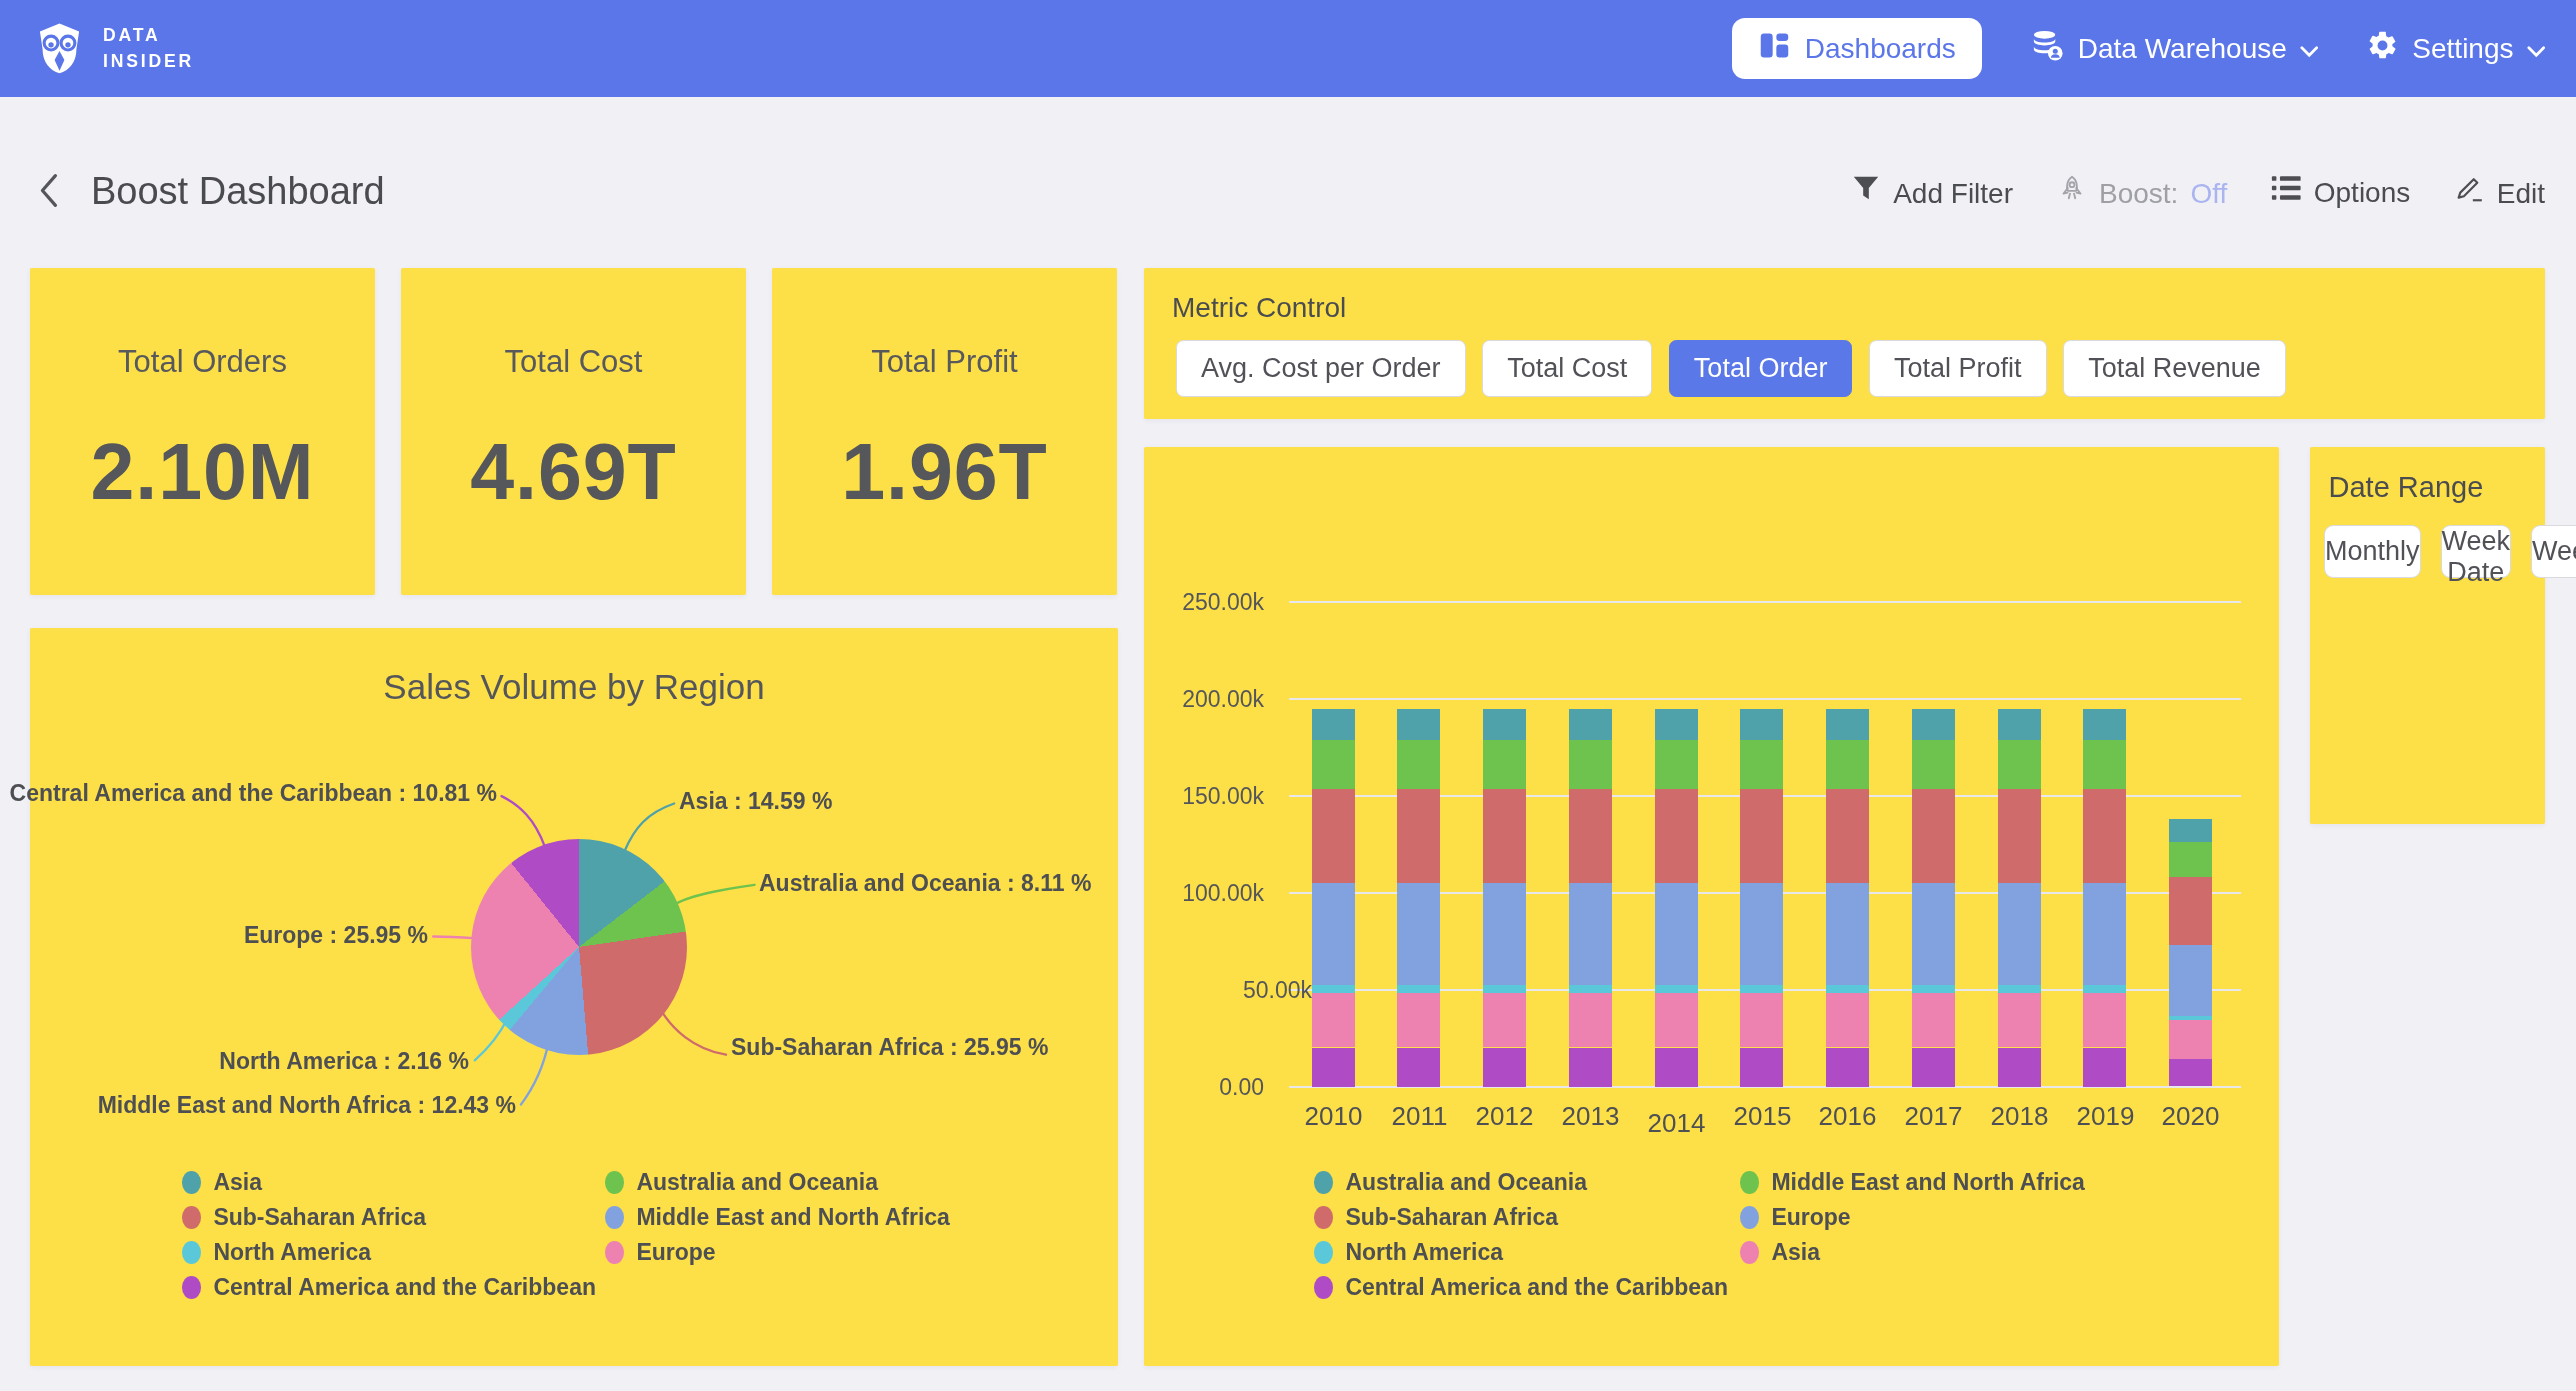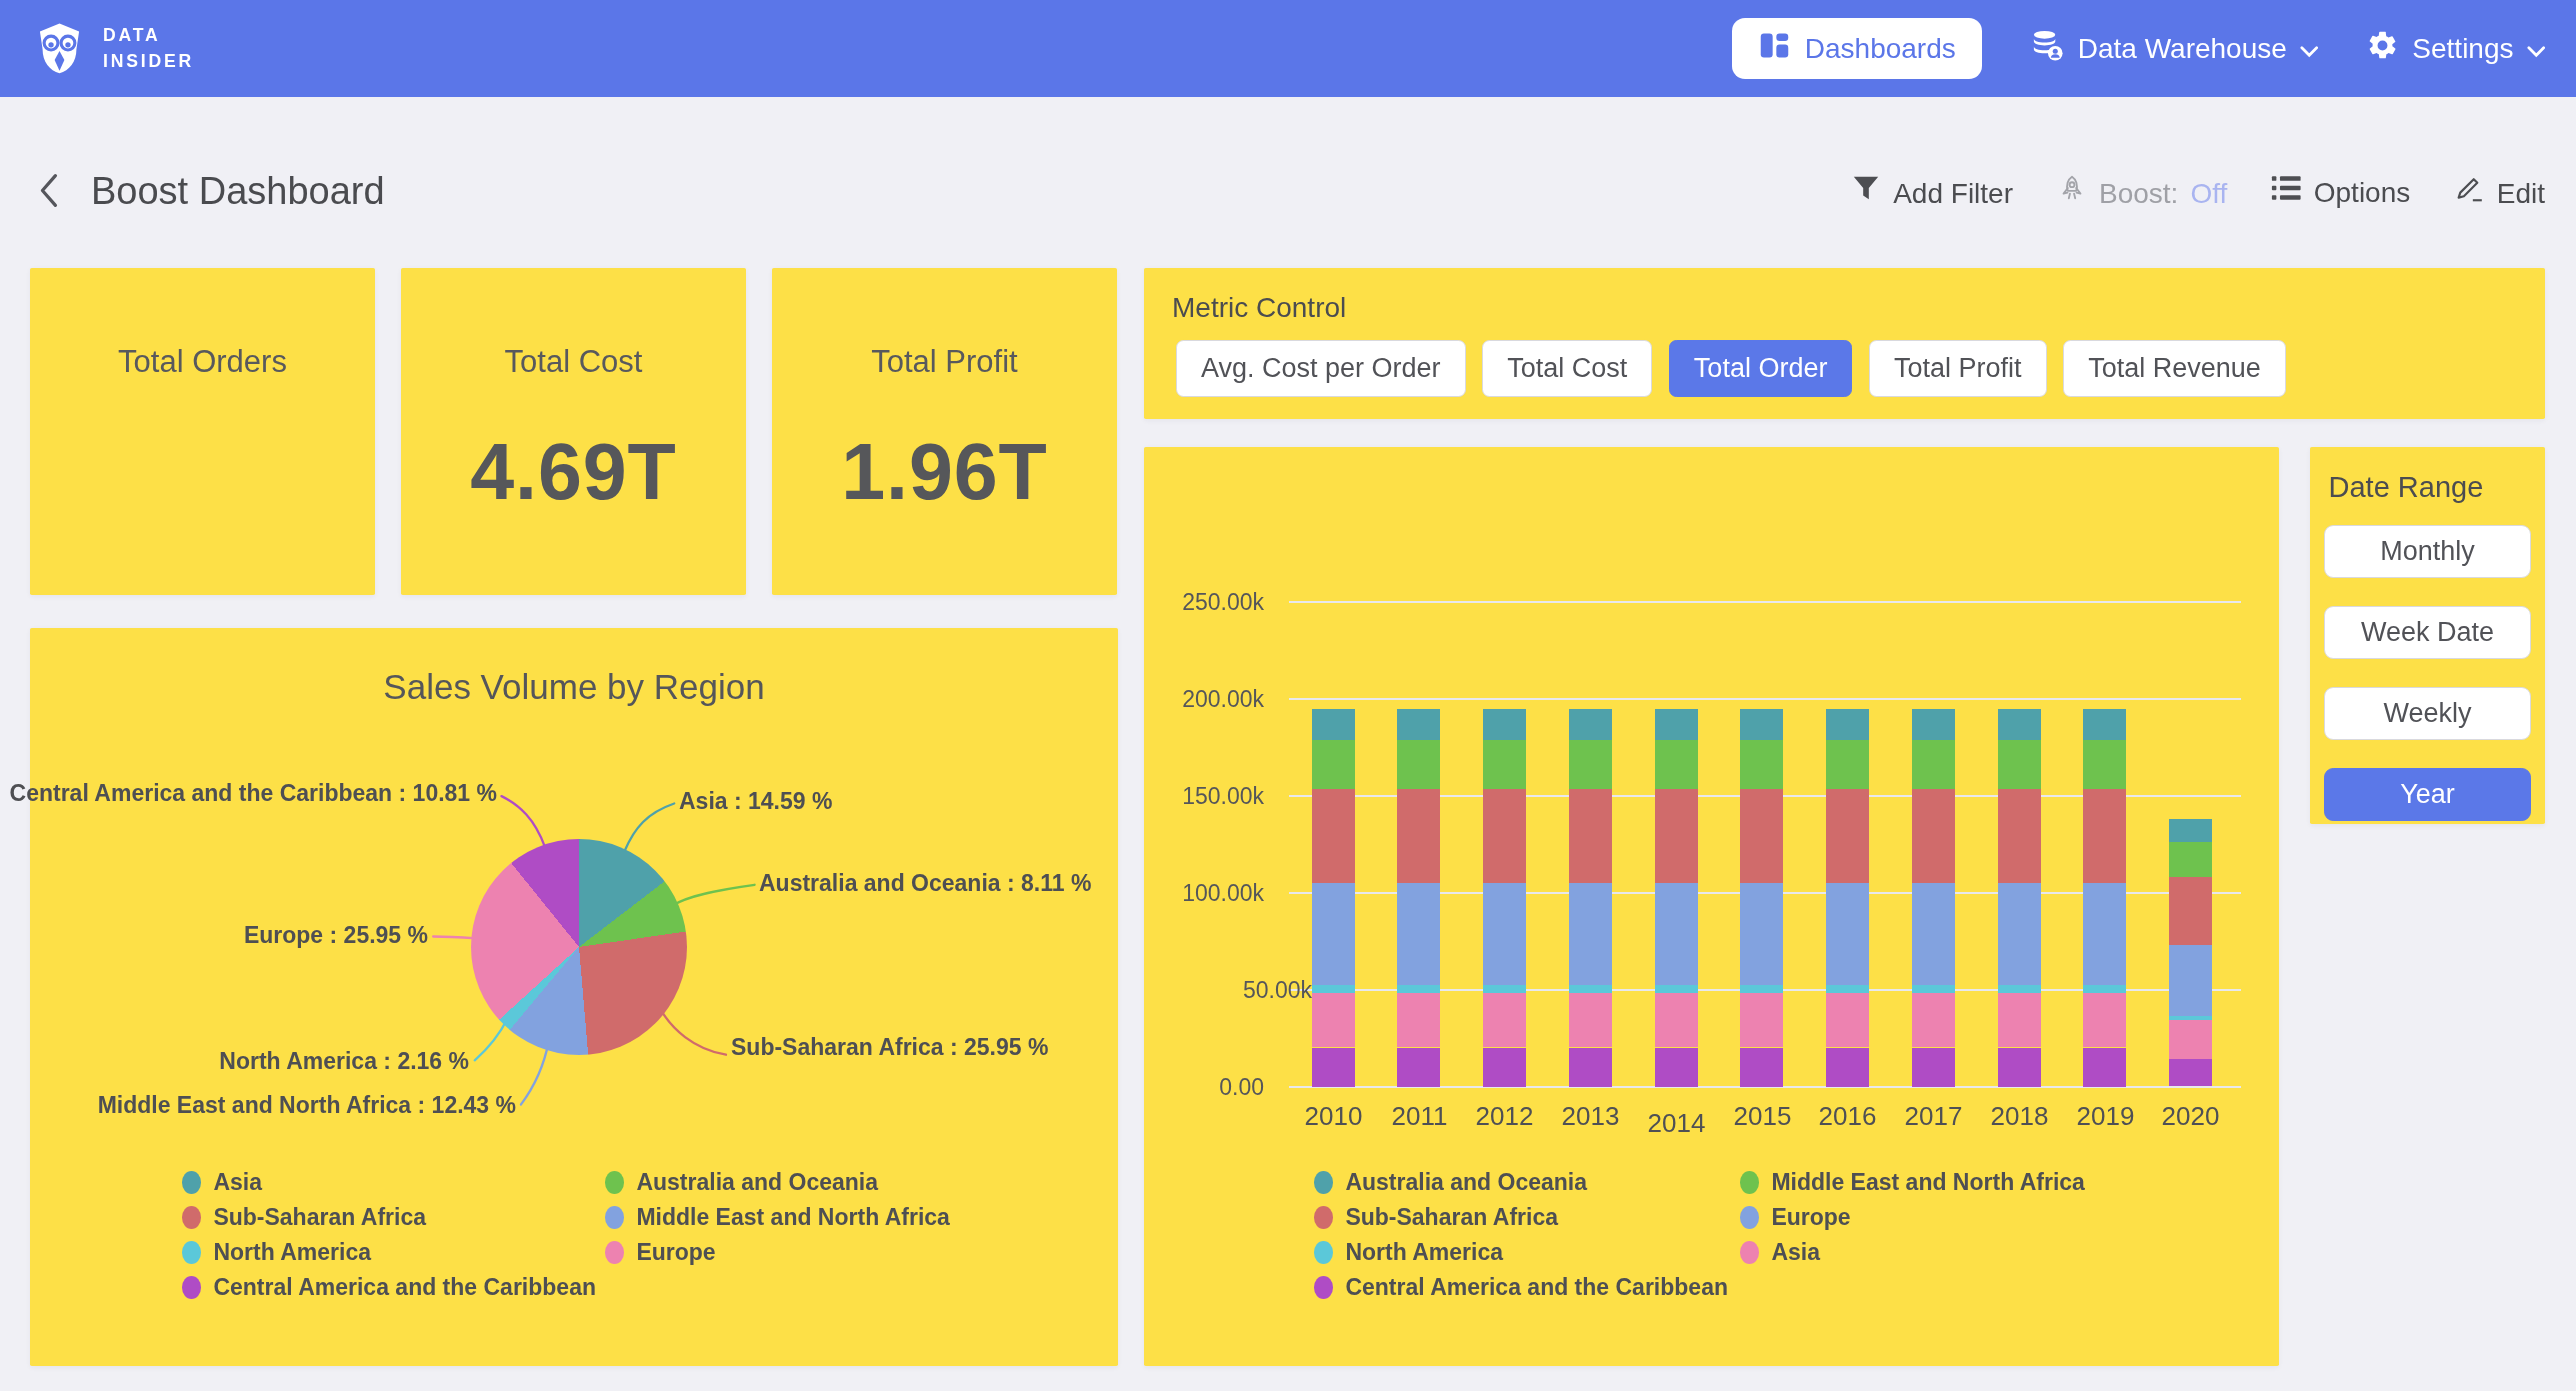--- a/index.html
+++ b/index.html
@@ -45,21 +45,21 @@
     font-family:"Liberation Sans", sans-serif;
     background:#fff; border:1.8px solid #D9D9DE; border-radius:7.4px;
     height:57px; padding:0 24px; font-size:27px; color:#515257; cursor:pointer;
   }
   .metric-option.selected, .date-option.selected {
     background:#5B78E8; color:#fff; border-color:#5B78E8;
   }
   
   .date-card { left:2310px; top:447px; width:235px; height:377px; }
   .date-title { position:absolute; left:18.5px; top:24px; font-size:29px; color:#4B4C50; }
-  .date-btns { position:absolute; left:14px; top:78px; width:207px; display:flex; flex-direction:column; gap:28px;align-items:flex-end; }
+  .date-btns { position:absolute; left:14px; top:78px; width:207px; display:flex; flex-direction:row; gap:20px;align-items:flex-end; }
   .date-option { width:207px; height:53px; padding:0; border-radius:9.2px; }
   
   .bar-card { left:1144px; top:447px; width:1135px; height:919px; }
   .pie-card { left:30px; top:628px; width:1088px; height:738px; }
   .chart-title { position:absolute; left:0; right:0; top:39px; text-align:center; font-size:35px; font-weight:500; color:#55565A; }
   
   .bar-plot { position:absolute; inset:0; }
   .gridline { position:absolute; left:145px; width:952px; height:1.8px; background:#E8E8EC; }
   .ytick { position:absolute; left:0; width:120px; text-align:right; font-size:23px; color:#55565A; line-height:30px; }
   .xtick { position:absolute; top:654px; width:85px; text-align:center; font-size:26px; color:#4F5055; }
@@ -193,20 +193,21 @@
           <path d="M21 31.5 h10"></path>
         </g>
       </svg>
     </span>
     <span>Edit</span>
   </div>
 </div>
 
 <div class="card kpi" style="left:30px">
   <div class="kpi-title">Total Orders</div>
+  <div class="kpi-value">2.10M</div>
 </div>
 <div class="card kpi" style="left:401px">
   <div class="kpi-title">Total Cost</div>
   <div class="kpi-value">4.69T</div>
 </div>
 <div class="card kpi" style="left:772px">
   <div class="kpi-title">Total Profit</div>
   <div class="kpi-value">1.96T</div>
 </div>
 

